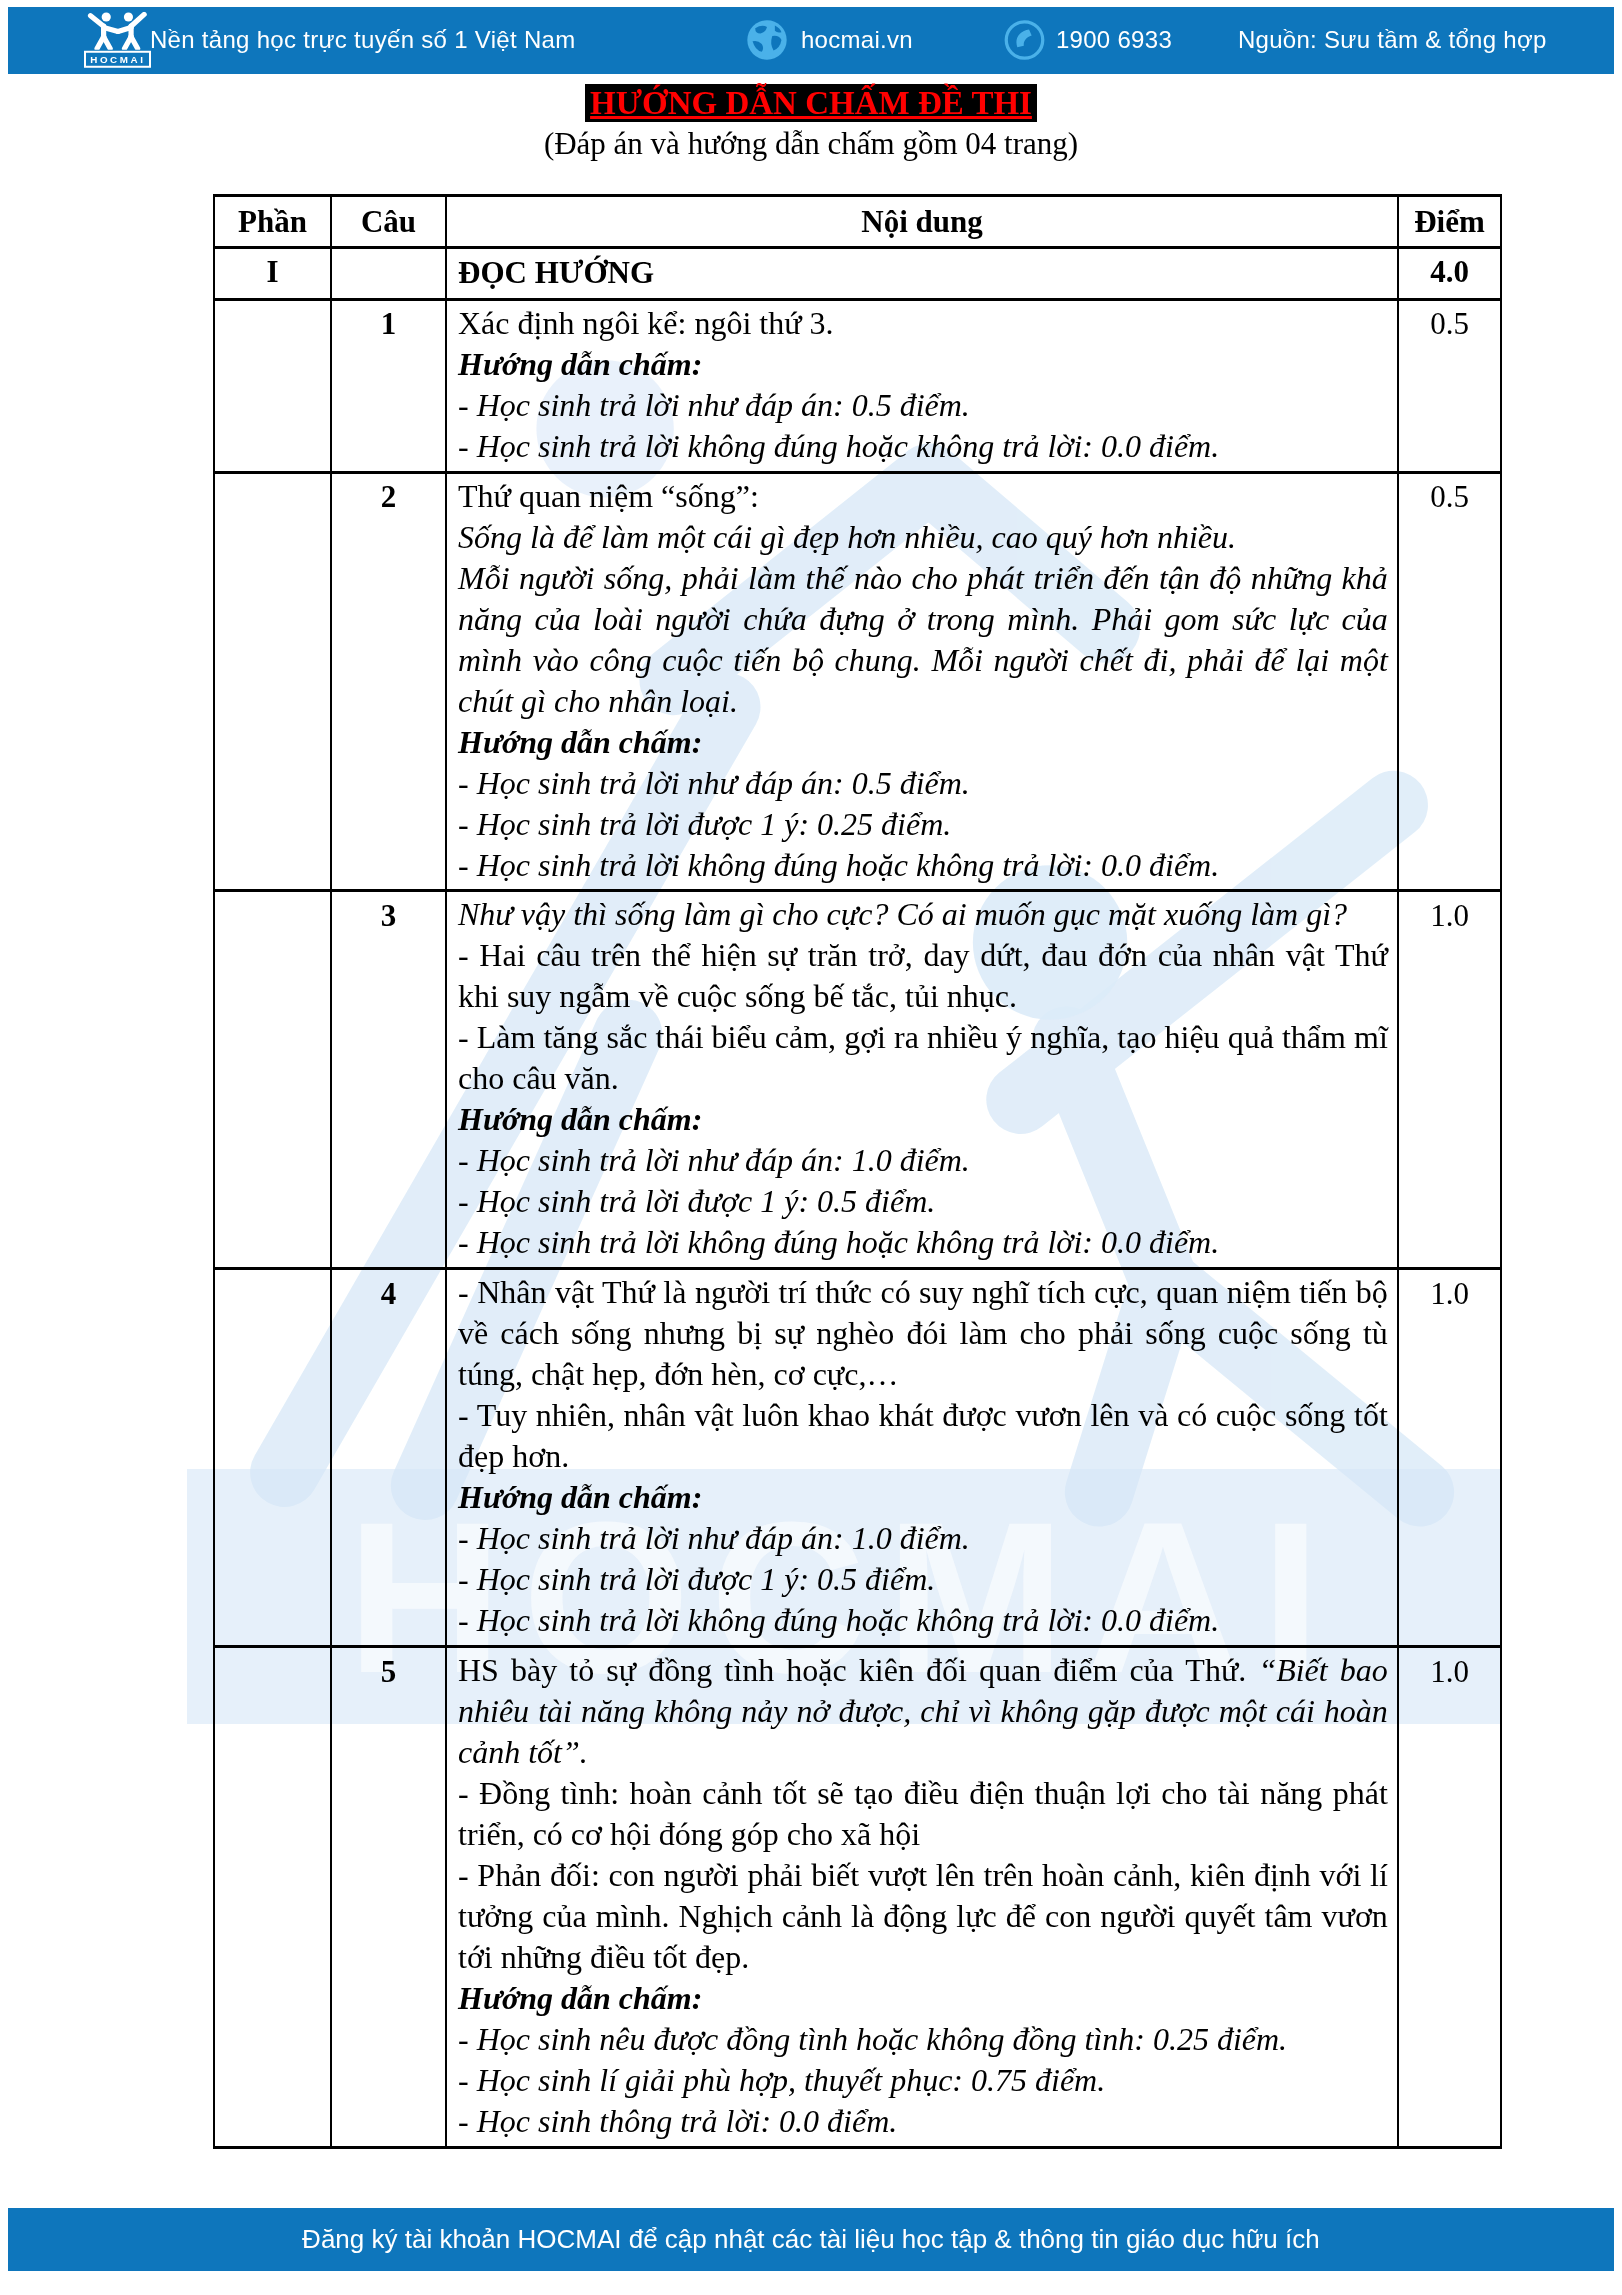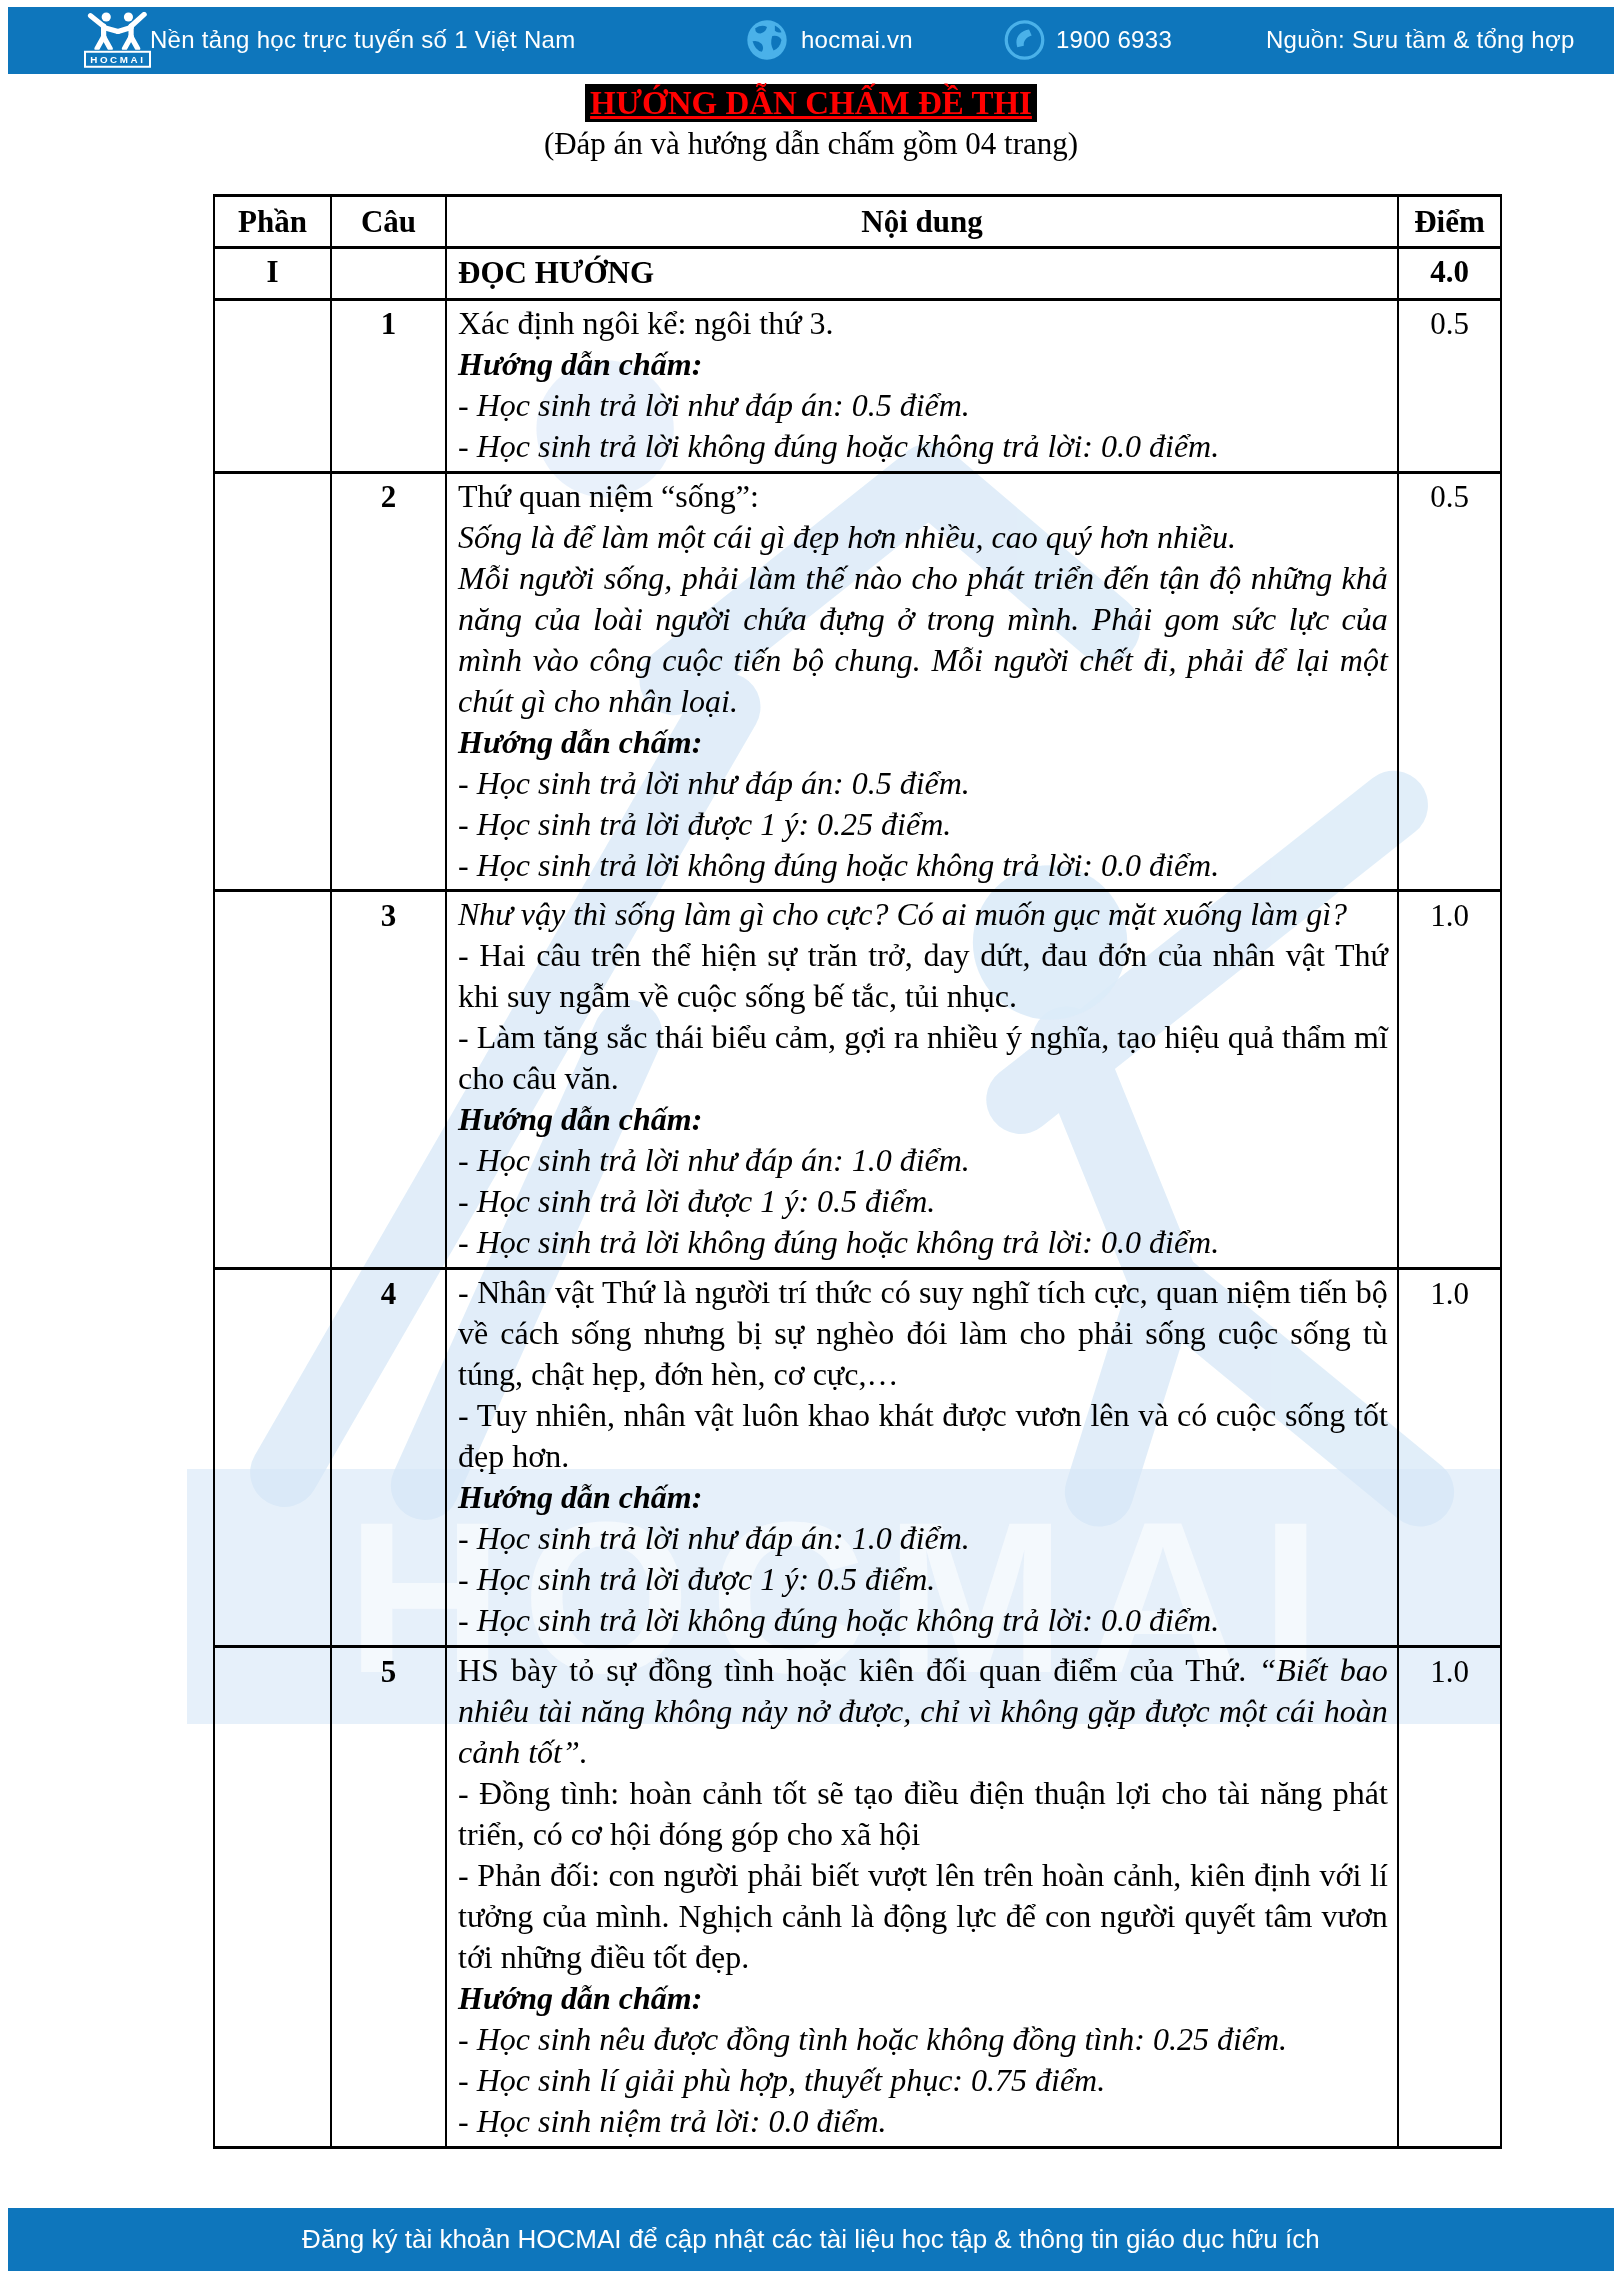--- a/index.html
+++ b/index.html
@@ -120,21 +120,21 @@
       </g>
     </svg>
     <div class="abs bar-text" style="left:793px;">hocmai.vn</div>
 
     <svg class="abs" style="left:995px;" width="43" height="43" viewBox="0 0 66 66">
       <circle cx="33" cy="33" r="28" fill="none" stroke="#4ab1e9" stroke-width="5"></circle>
       <path d="M22 44 C 17 30 26 19 40 17 l 4 9 c -9 3 -13 9 -12 16 z" fill="#4ab1e9"></path>
     </svg>
     <div class="abs bar-text" style="left:1048px;">1900 6933</div>
 
-    <div class="abs bar-text" style="left:1258px;text-align:right;">Nguồn: Sưu tầm &amp; tổng hợp</div>
+    <div class="abs bar-text" style="left:1230px;text-align:right;">Nguồn: Sưu tầm &amp; tổng hợp</div>
   </div>
 
   <div class="doc-title-wrap">
     <span class="doc-title">HƯỚNG DẪN CHẤM ĐỀ THI</span>
   </div>
   <div class="doc-subtitle">(Đáp án và hướng dẫn chấm gồm 04 trang)</div>
 
   <div class="table-wrap">
     <table class="answer">
       <colgroup>
@@ -213,21 +213,21 @@
           <tr>
             <td class="phan"></td>
             <td class="cau">5</td>
             <td class="noidung">
               <div class="para justify"><span class="">HS bày tỏ sự đồng tình hoặc kiên đối quan điểm của Thứ. </span><span class="italic">“Biết bao nhiêu tài năng không nảy nở được, chỉ vì không gặp được một cái hoàn cảnh tốt”.</span></div>
               <div class="para justify">- Đồng tình: hoàn cảnh tốt sẽ tạo điều điện thuận lợi cho tài năng phát triển, có cơ hội đóng góp cho xã hội</div>
               <div class="para justify">- Phản đối: con người phải biết vượt lên trên hoàn cảnh, kiên định với lí tưởng của mình. Nghịch cảnh là động lực để con người quyết tâm vươn tới những điều tốt đẹp.</div>
               <div class="para bold-italic">Hướng dẫn chấm:</div>
               <div class="para italic">- Học sinh nêu được đồng tình hoặc không đồng tình: 0.25 điểm.</div>
               <div class="para italic">- Học sinh lí giải phù hợp, thuyết phục: 0.75 điểm.</div>
-              <div class="para italic">- Học sinh niệm trả lời: 0.0 điểm.</div>
+              <div class="para italic">- Học sinh thông trả lời: 0.0 điểm.</div>
             </td>
             <td class="diem">1.0</td>
           </tr>
         </tbody>
     </table>
   </div>
 
   <div class="brandbar bottom">
     <div class="footer-text">Đăng ký tài khoản HOCMAI để cập nhật các tài liệu học tập &amp; thông tin giáo dục hữu ích</div>
   </div>

